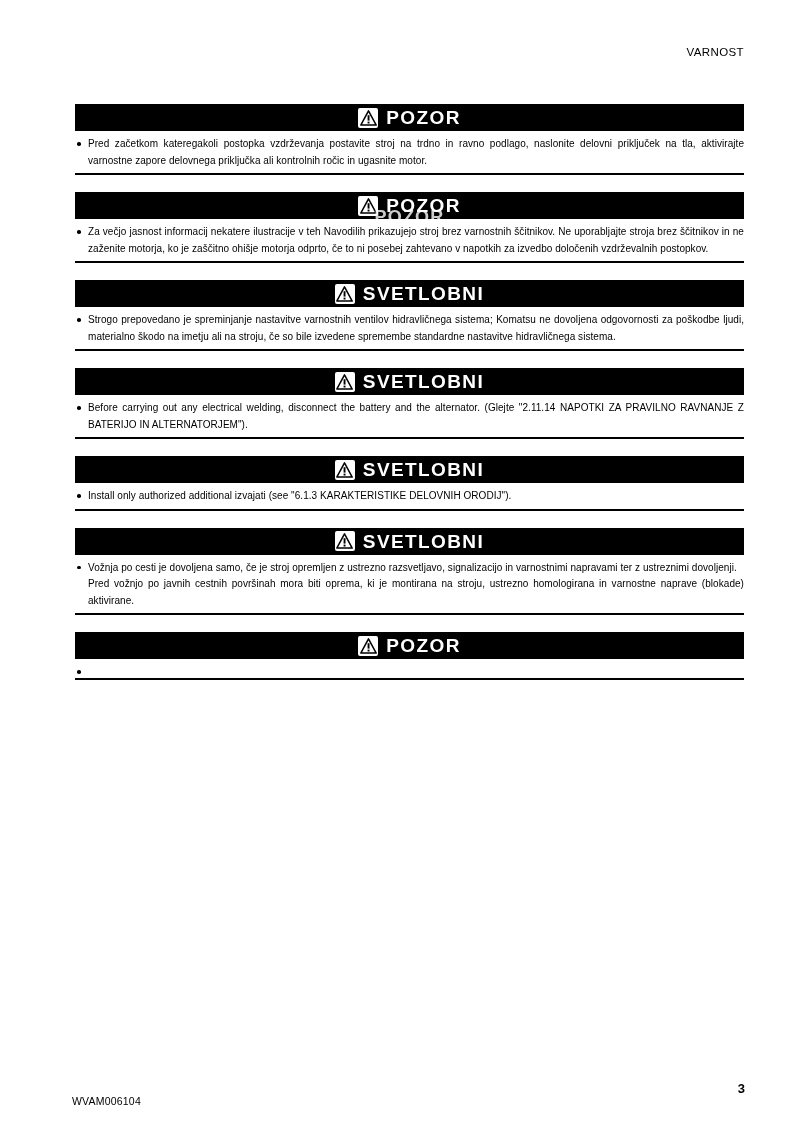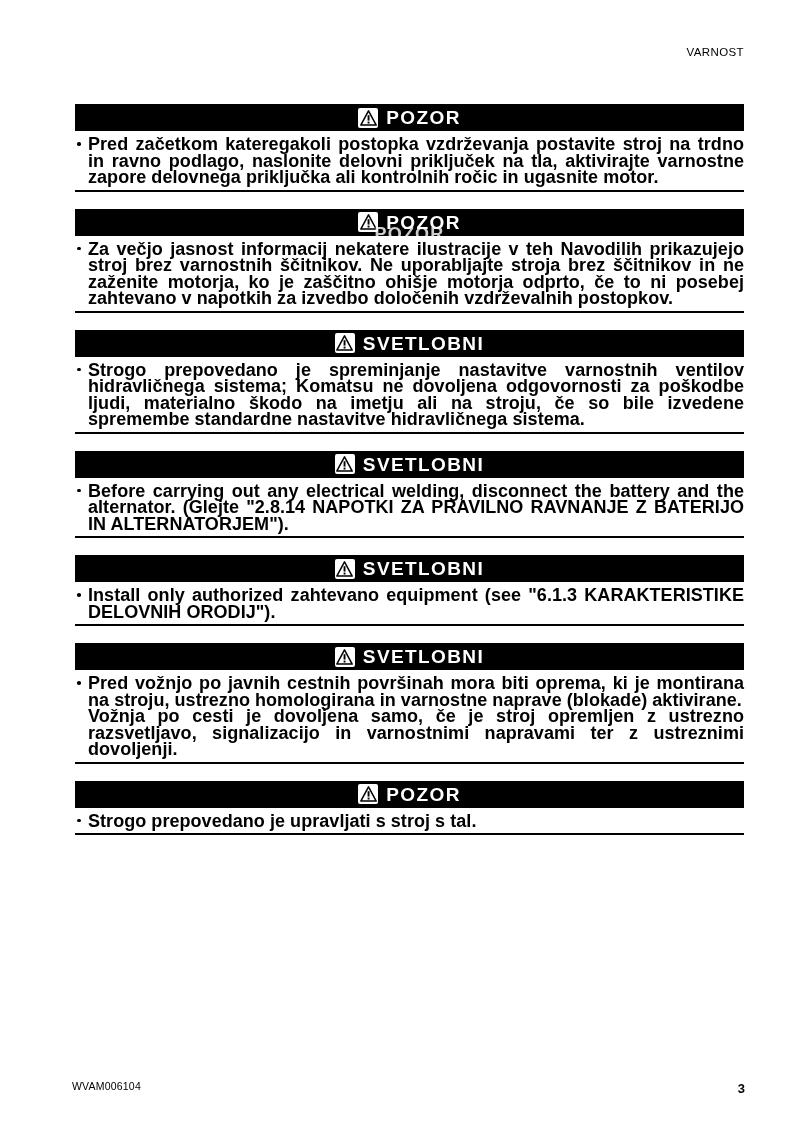--- a/index.html
+++ b/index.html
@@ -111,33 +111,33 @@
   .bullet-dot i {
     display: block;
     width: 3.5px;
     height: 3.5px;
     background: #000;
     border-radius: 50%;
     margin-left: 2px;
   }
   .bullet-text {
     flex: 1 1 auto;
-    font-size: 18px;
+    font-size: 10px;
     line-height: 16.5px;
-    font-weight: bold;
+    font-weight: normal;
     text-align: justify;
     letter-spacing: 0.05px;
   }
   .bullet-text p { margin: 0; }
 
   
   .page-footer-code {
     position: absolute;
     left: 72px;
-    bottom: 31px;
+    bottom: 16px;
     font-size: 10.5px;
     letter-spacing: 0.2px;
   }
   .page-footer-num {
     position: absolute;
     right: 48px;
     bottom: 27px;
     font-size: 13px;
     font-weight: bold;
   }
@@ -227,21 +227,21 @@
             </svg>
           </span>
           <span class="warning-title">SVETLOBNI</span>
         </div>
         <div class="warning-body">
           <div class="bullet-row">
             <span class="bullet-dot">
               <i></i>
             </span>
             <div class="bullet-text">
-              <p>Before carrying out any electrical welding, disconnect the battery and the alternator. (Glejte "2.8.14 NAPOTKI ZA PRAVILNO RAVNANJE Z BATERIJO IN ALTERNATORJEM").</p>
+              <p>Before carrying out any electrical welding, disconnect the battery and the alternator. (Glejte "2.11.14 NAPOTKI ZA PRAVILNO RAVNANJE Z BATERIJO IN ALTERNATORJEM").</p>
             </div>
           </div>
         </div>
       </div>
       <div class="warning-block">
         <div class="warning-bar">
           <span class="warn-icon">
             <svg width="17" height="16" viewBox="0 0 17 16" aria-hidden="true">
               <path d="M8.5 0.8 L16.2 15.1 L0.8 15.1 Z" fill="#ffffff" stroke="#000000" stroke-width="1.5" stroke-linejoin="round"></path>
               <rect x="7.6" y="5.2" width="1.9" height="5.4" fill="#000000"></rect>
@@ -249,21 +249,21 @@
             </svg>
           </span>
           <span class="warning-title">SVETLOBNI</span>
         </div>
         <div class="warning-body">
           <div class="bullet-row">
             <span class="bullet-dot">
               <i></i>
             </span>
             <div class="bullet-text">
-              <p>Install only authorized zahtevano equipment (see "6.1.3 KARAKTERISTIKE DELOVNIH ORODIJ").</p>
+              <p>Install only authorized additional izvajati (see "6.1.3 KARAKTERISTIKE DELOVNIH ORODIJ").</p>
             </div>
           </div>
         </div>
       </div>
       <div class="warning-block">
         <div class="warning-bar">
           <span class="warn-icon">
             <svg width="17" height="16" viewBox="0 0 17 16" aria-hidden="true">
               <path d="M8.5 0.8 L16.2 15.1 L0.8 15.1 Z" fill="#ffffff" stroke="#000000" stroke-width="1.5" stroke-linejoin="round"></path>
               <rect x="7.6" y="5.2" width="1.9" height="5.4" fill="#000000"></rect>
@@ -271,22 +271,22 @@
             </svg>
           </span>
           <span class="warning-title">SVETLOBNI</span>
         </div>
         <div class="warning-body">
           <div class="bullet-row">
             <span class="bullet-dot">
               <i></i>
             </span>
             <div class="bullet-text">
+              <p>Vožnja po cesti je dovoljena samo, če je stroj opremljen z ustrezno razsvetljavo, signalizacijo in varnostnimi napravami ter z ustreznimi dovoljenji.</p>
               <p>Pred vožnjo po javnih cestnih površinah mora biti oprema, ki je montirana na stroju, ustrezno homologirana in varnostne naprave (blokade) aktivirane.</p>
-              <p>Vožnja po cesti je dovoljena samo, če je stroj opremljen z ustrezno razsvetljavo, signalizacijo in varnostnimi napravami ter z ustreznimi dovoljenji.</p>
             </div>
           </div>
         </div>
       </div>
       <div class="warning-block">
         <div class="warning-bar">
           <span class="warn-icon">
             <svg width="17" height="16" viewBox="0 0 17 16" aria-hidden="true">
               <path d="M8.5 0.8 L16.2 15.1 L0.8 15.1 Z" fill="#ffffff" stroke="#000000" stroke-width="1.5" stroke-linejoin="round"></path>
               <rect x="7.6" y="5.2" width="1.9" height="5.4" fill="#000000"></rect>
@@ -294,21 +294,20 @@
             </svg>
           </span>
           <span class="warning-title">POZOR</span>
         </div>
         <div class="warning-body">
           <div class="bullet-row">
             <span class="bullet-dot">
               <i></i>
             </span>
             <div class="bullet-text">
-              <p>Strogo prepovedano je upravljati s stroj s tal.</p>
             </div>
           </div>
         </div>
       </div>
     </div>
 
   <div class="page-footer-code">WVAM006104</div>
 
   <div class="page-footer-num">3</div>
 

